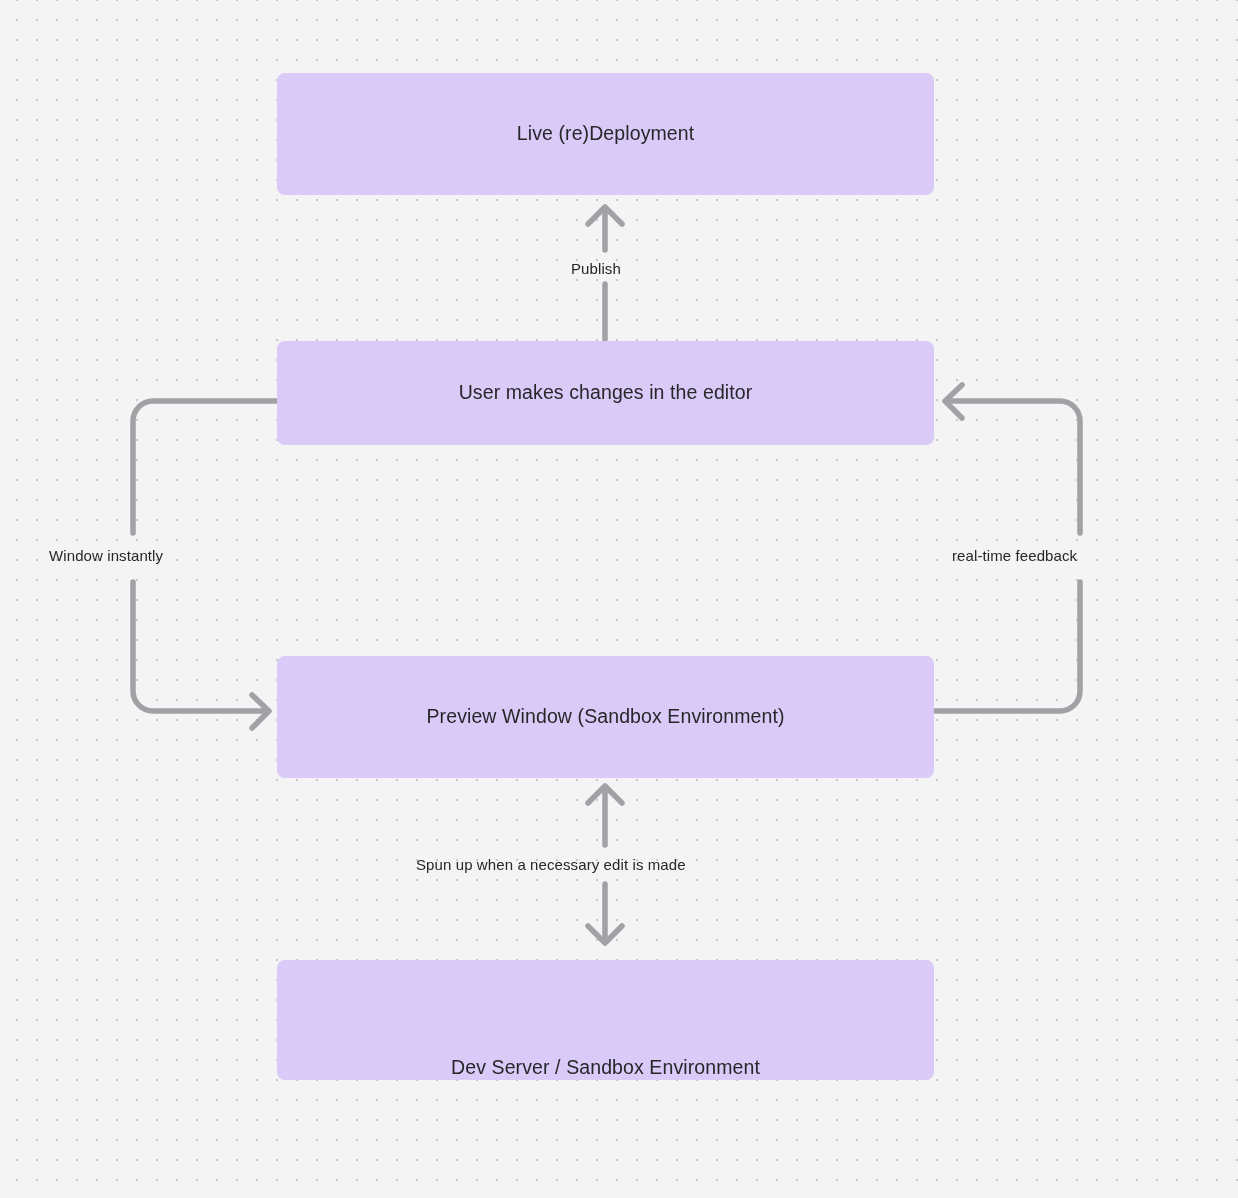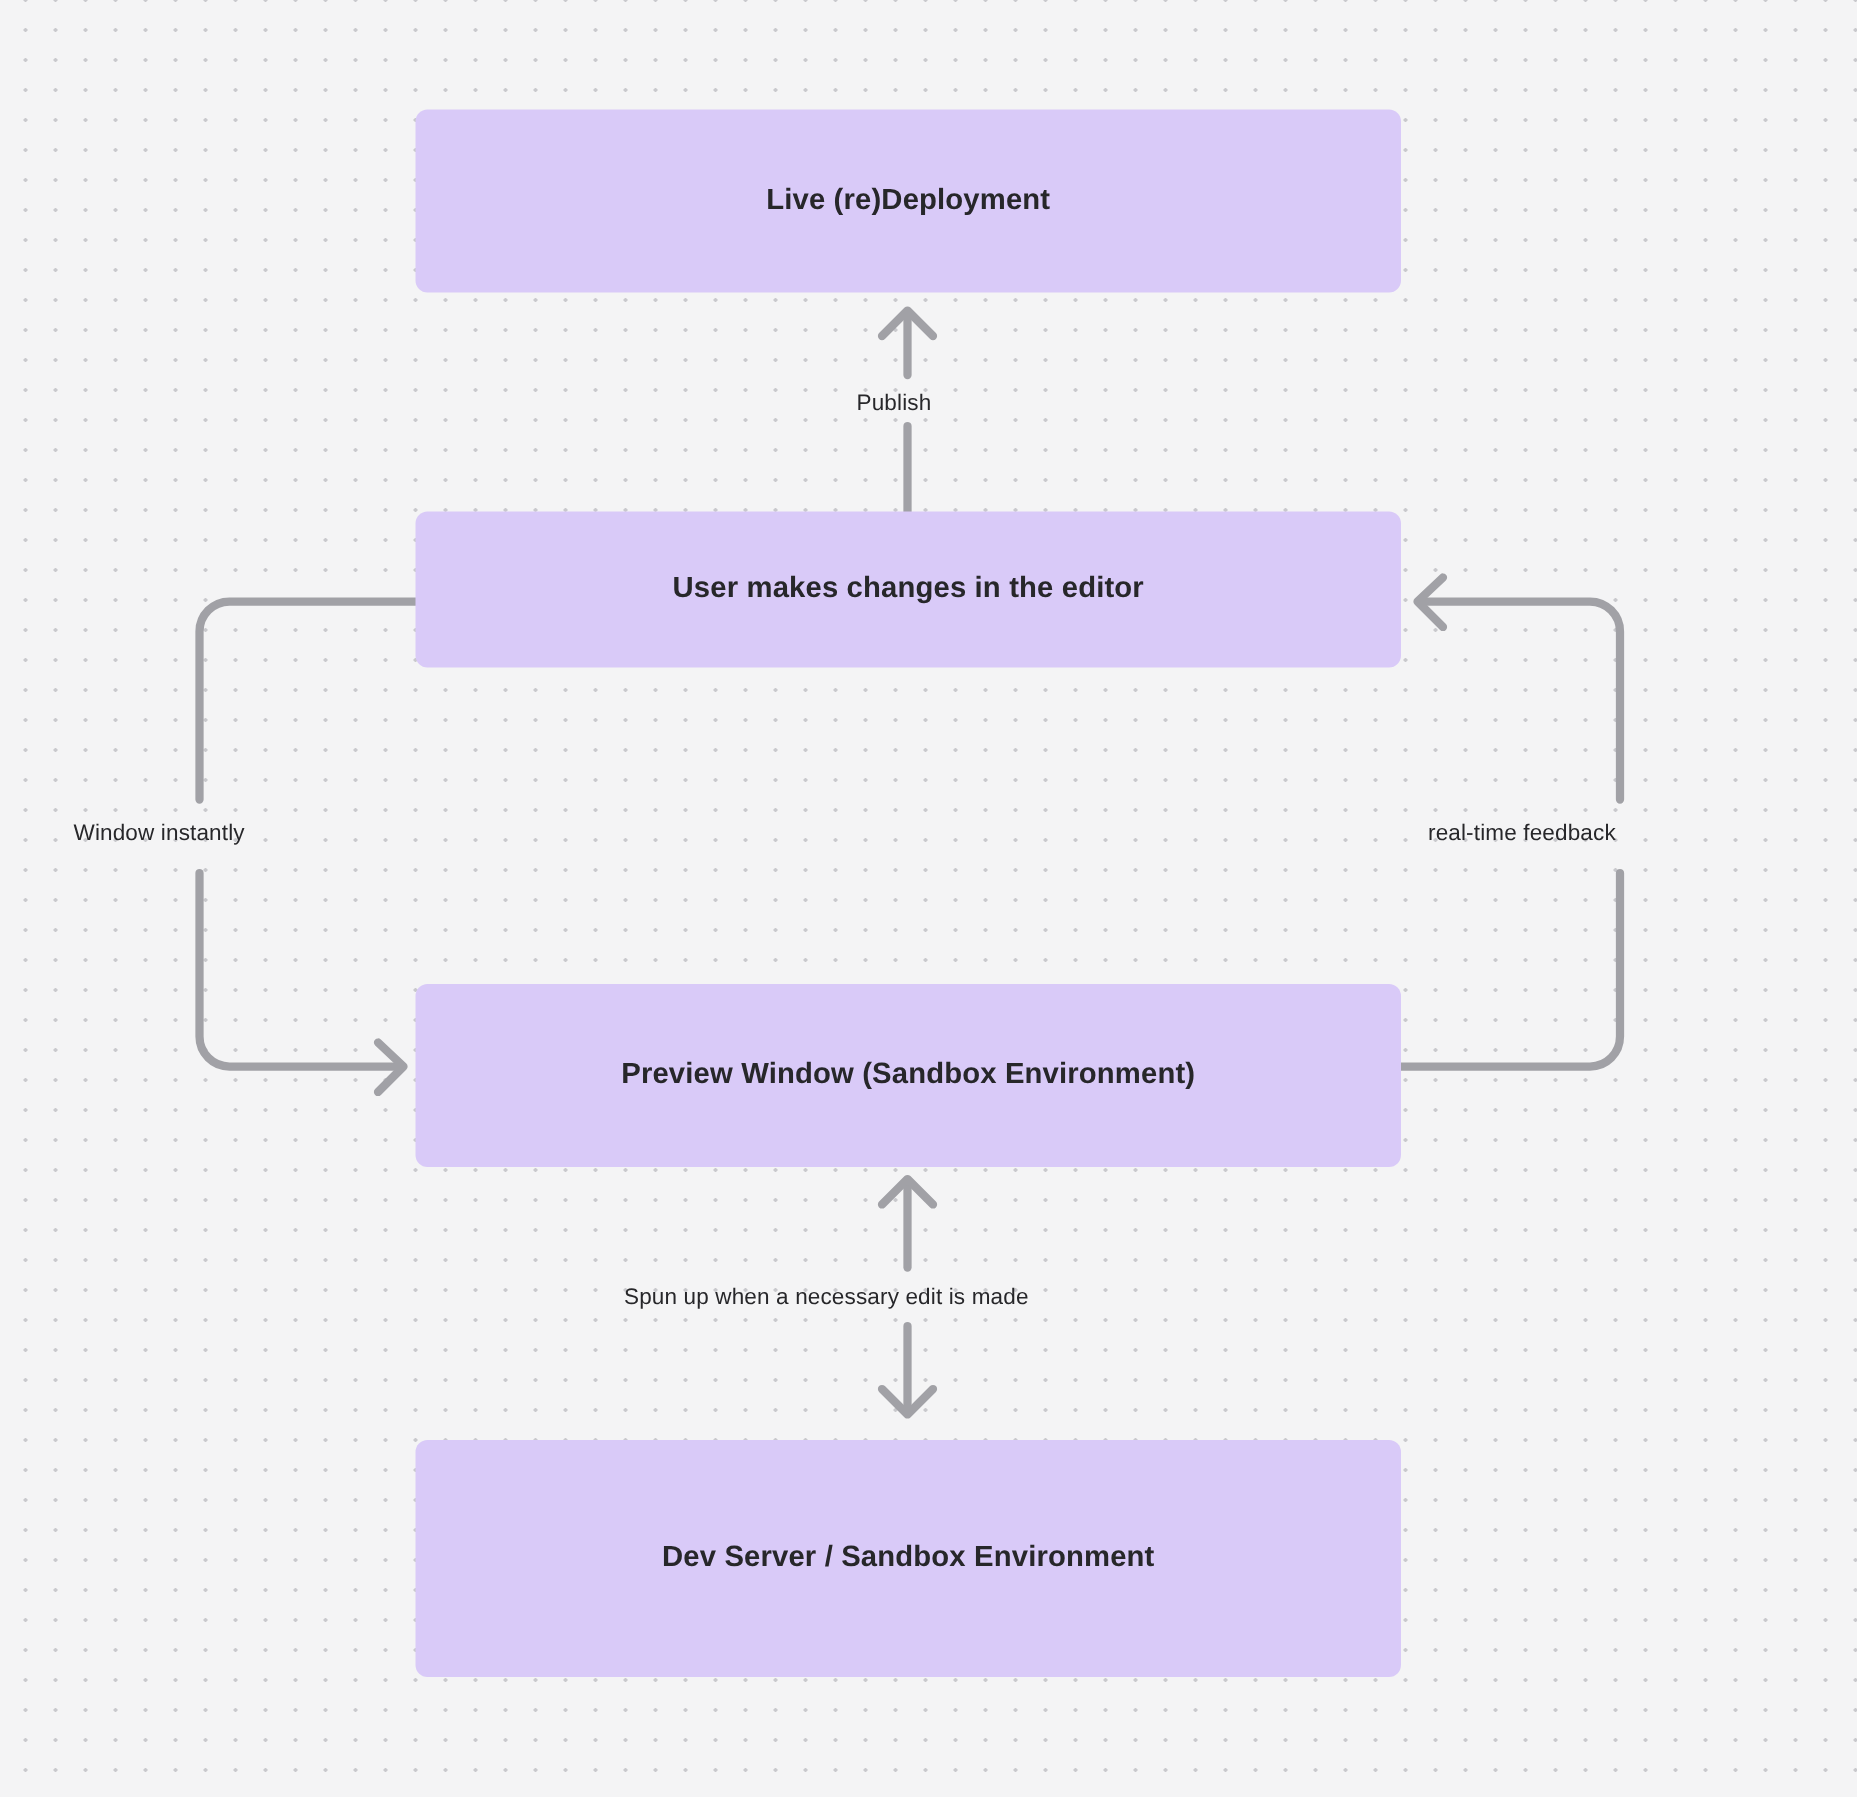--- a/index.html
+++ b/index.html
@@ -32,31 +32,31 @@
 
   .node {
     position: absolute;
     background: #d9caf8;
     border-radius: 8px;
     display: flex;
     align-items: center;
     justify-content: center;
     color: #27272a;
     font-size: 19.5px;
-    font-weight: 700;
+    font-weight: 400;
     letter-spacing: 0.1px;
     text-align: center;
     padding: 0 14px;
     line-height: 1.3;
   }
 
   #node-live        { left: 277px; top: 73px;  width: 657px; height: 122px; }
   #node-user-edits  { left: 277px; top: 341px; width: 657px; height: 104px; }
   #node-preview     { left: 277px; top: 656px; width: 657px; height: 122px; }
-  #node-dev-server  { left: 277px; top: 960px; width: 657px; height: 158px; }
+  #node-dev-server  { left: 277px; top: 960px; width: 657px; height: 120px; align-items: flex-end; }
 
   .edge-label {
     position: absolute;
     color: #27272a;
     font-size: 15px;
     letter-spacing: 0.1px;
     white-space: nowrap;
     background: transparent;
     line-height: 1;
   }

